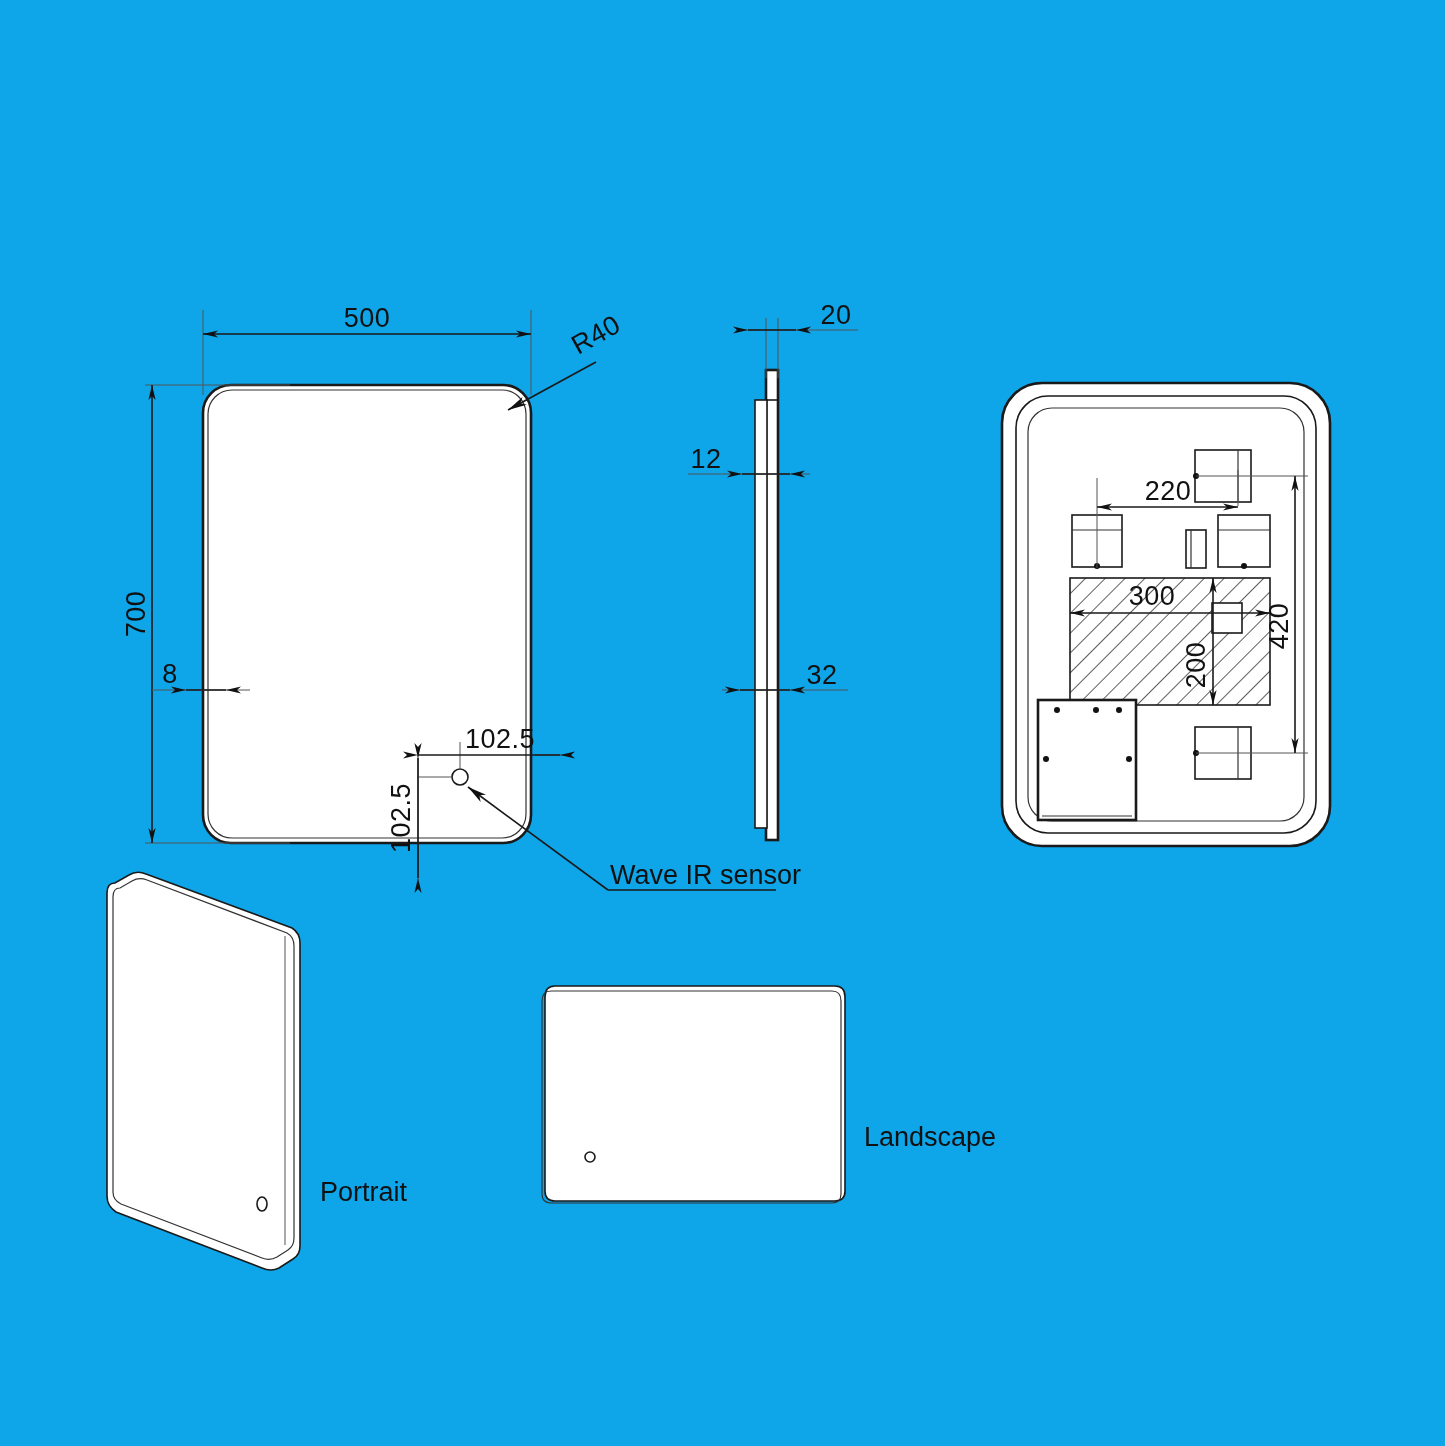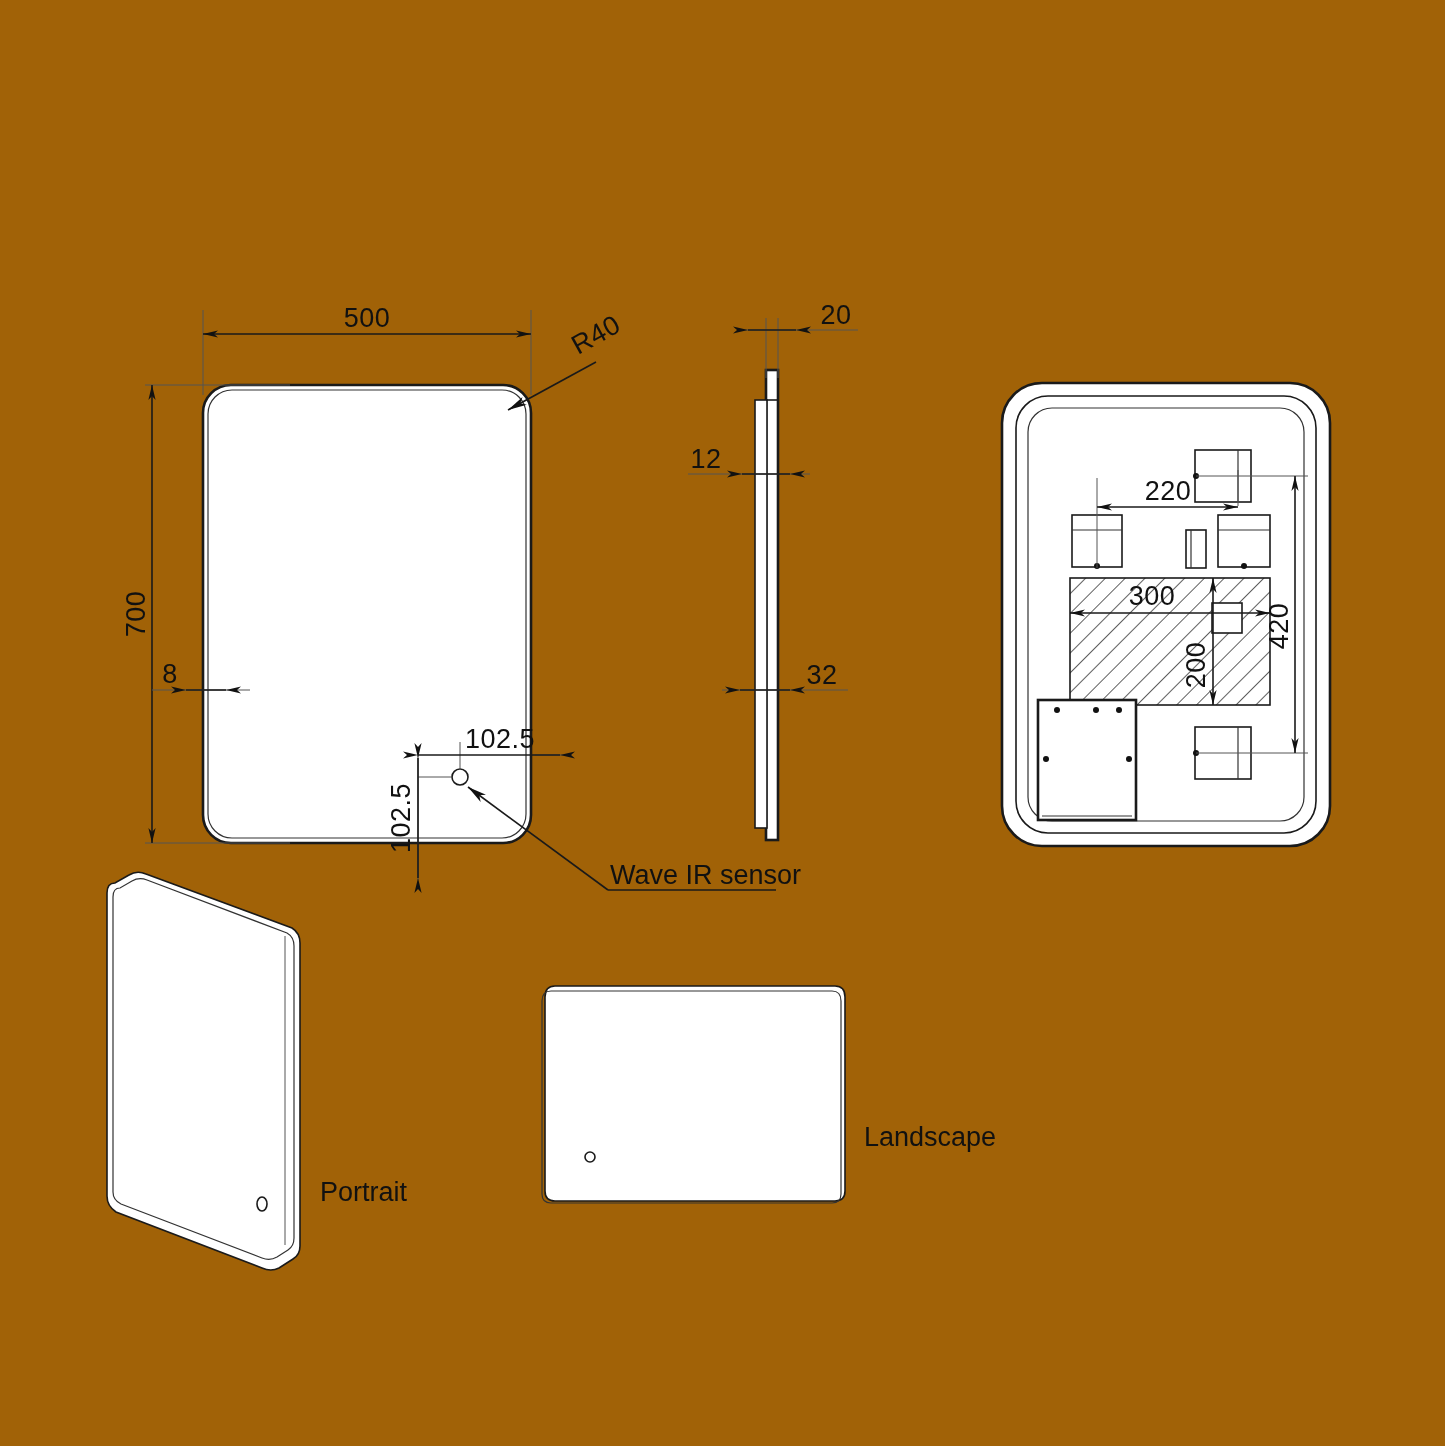--- a/index.html
+++ b/index.html
@@ -8,21 +8,21 @@
     background: #ffffff;
   }
   body {
     font-family: "Liberation Sans", sans-serif;
     color: #000000;
   }
   #sheet {
     position: relative;
     width: 1445px;
     height: 1446px;
-    background: #a16207;
+    background: #0ea5e9;
     overflow: hidden;
   }
   svg#drawing {
     position: absolute;
     left: 0;
     top: 0;
     width: 1445px;
     height: 1446px;
     display: block;
   }

